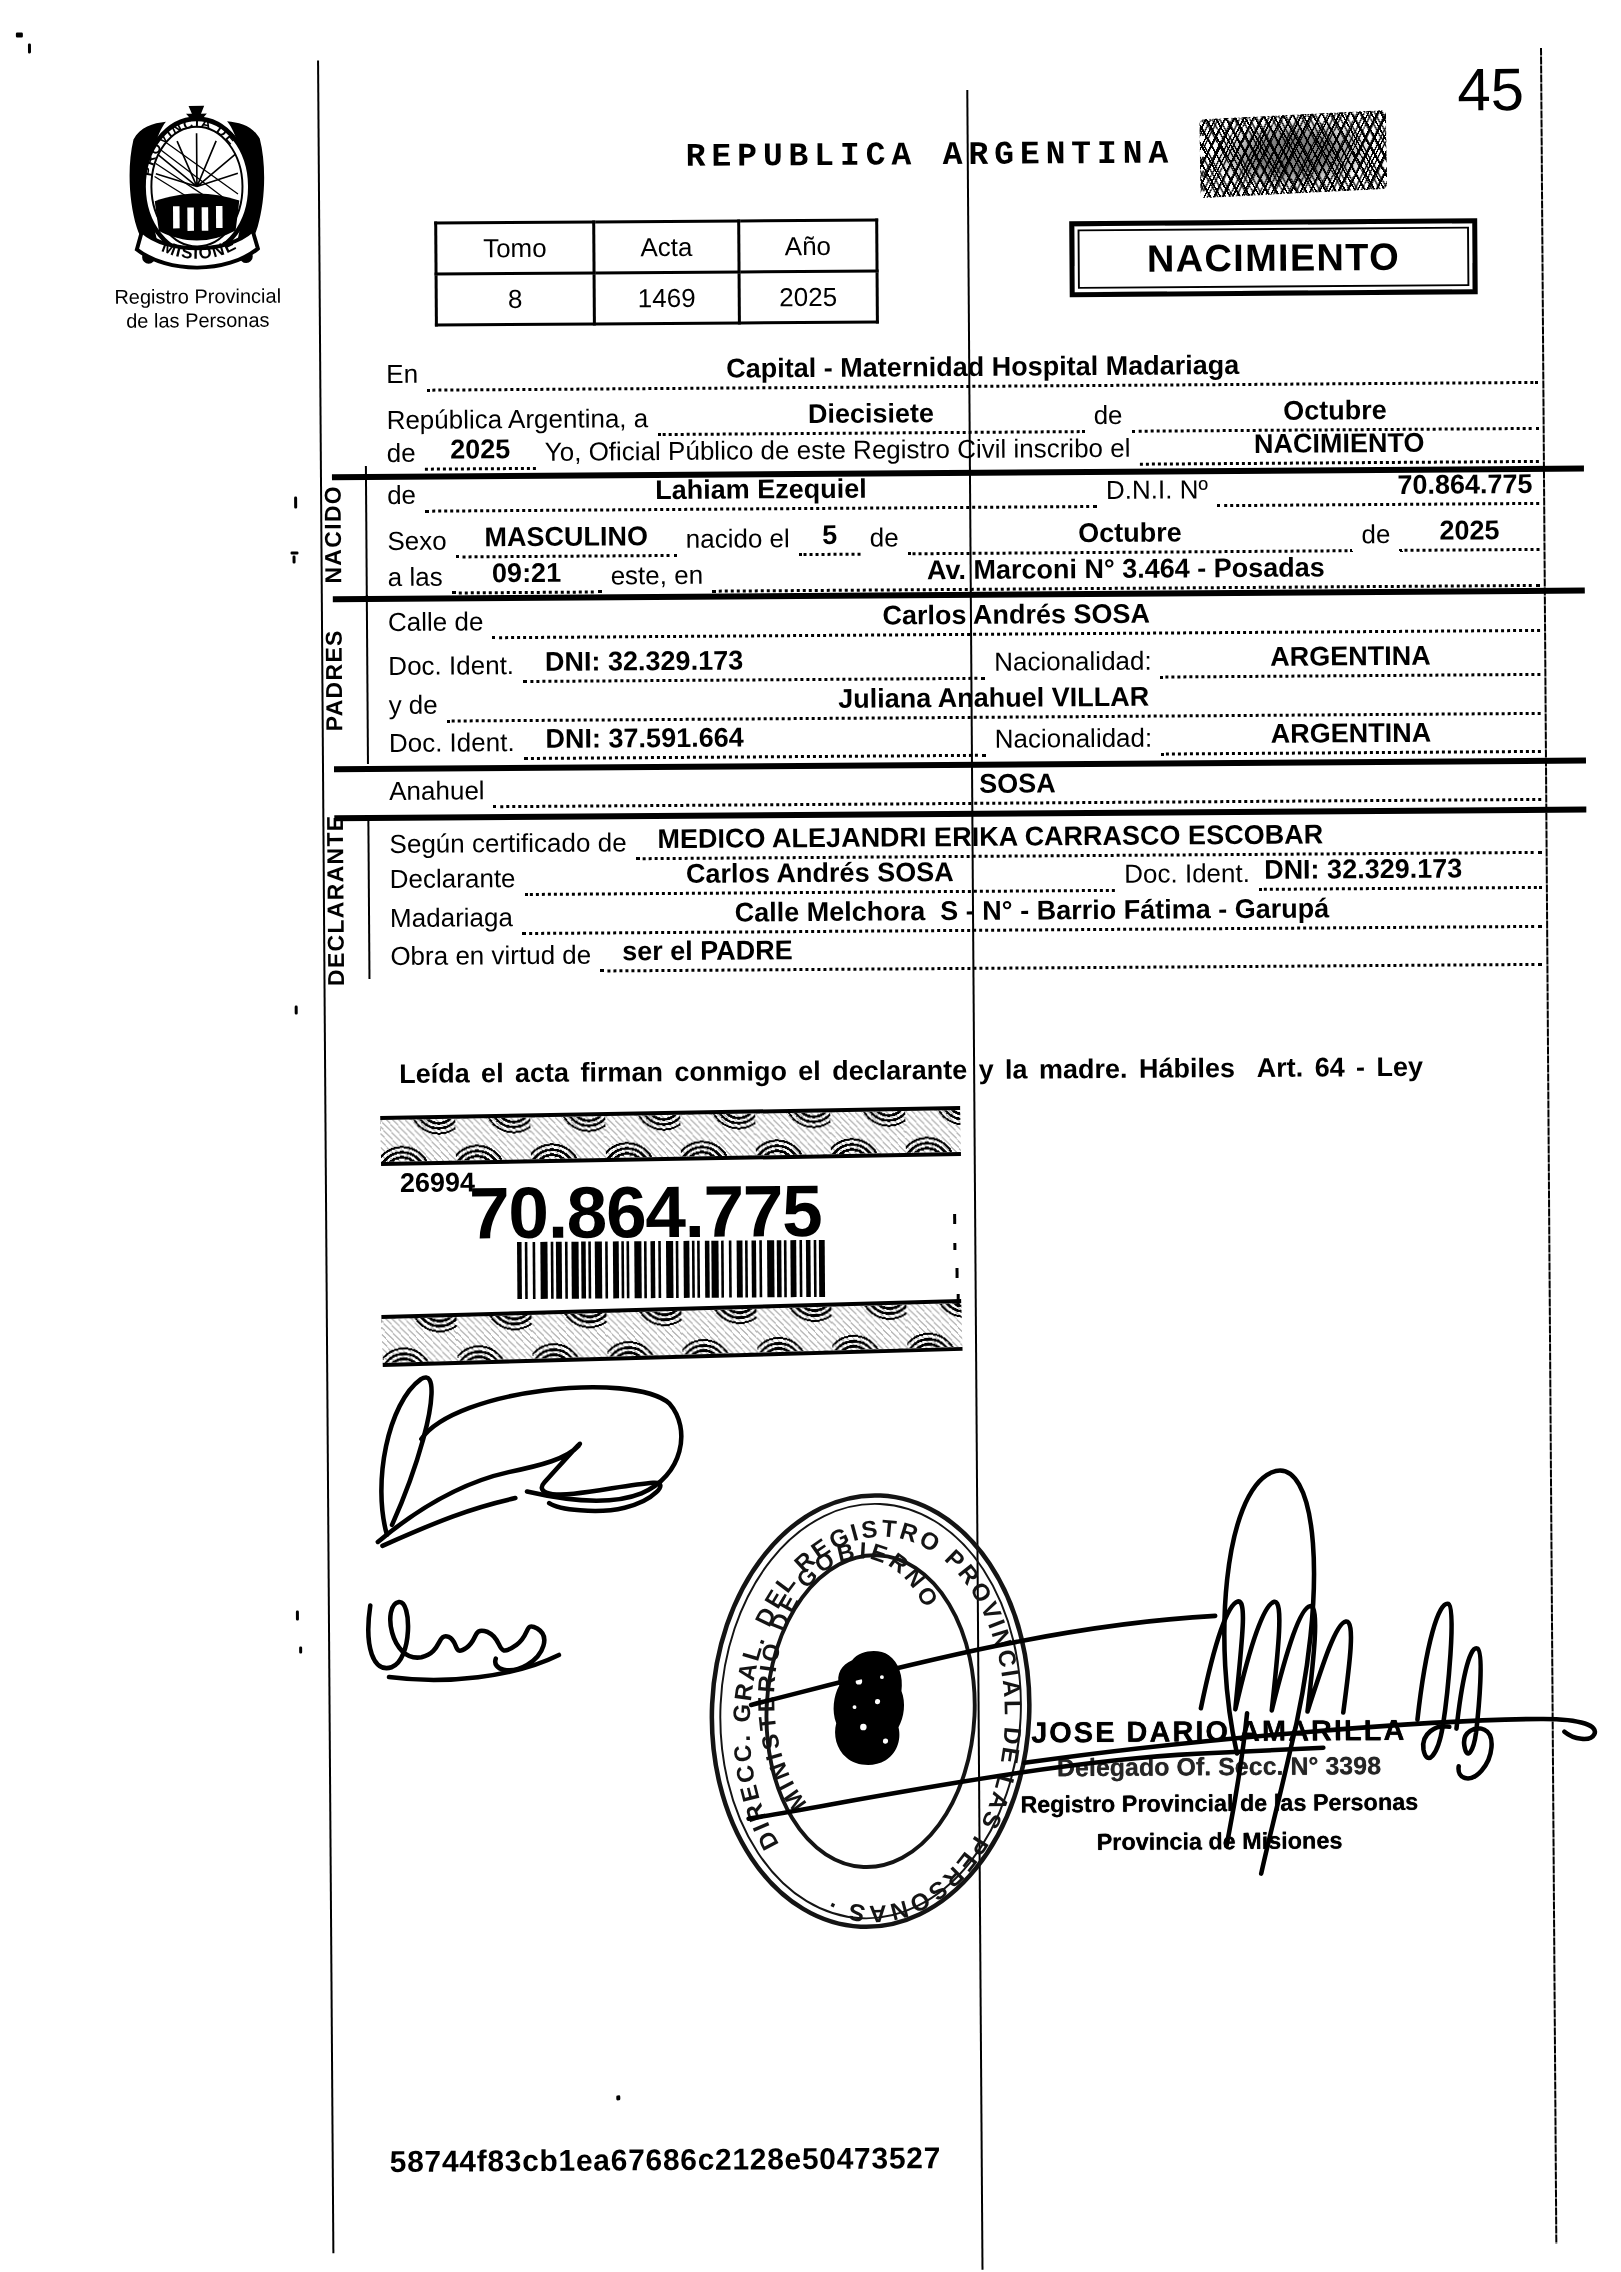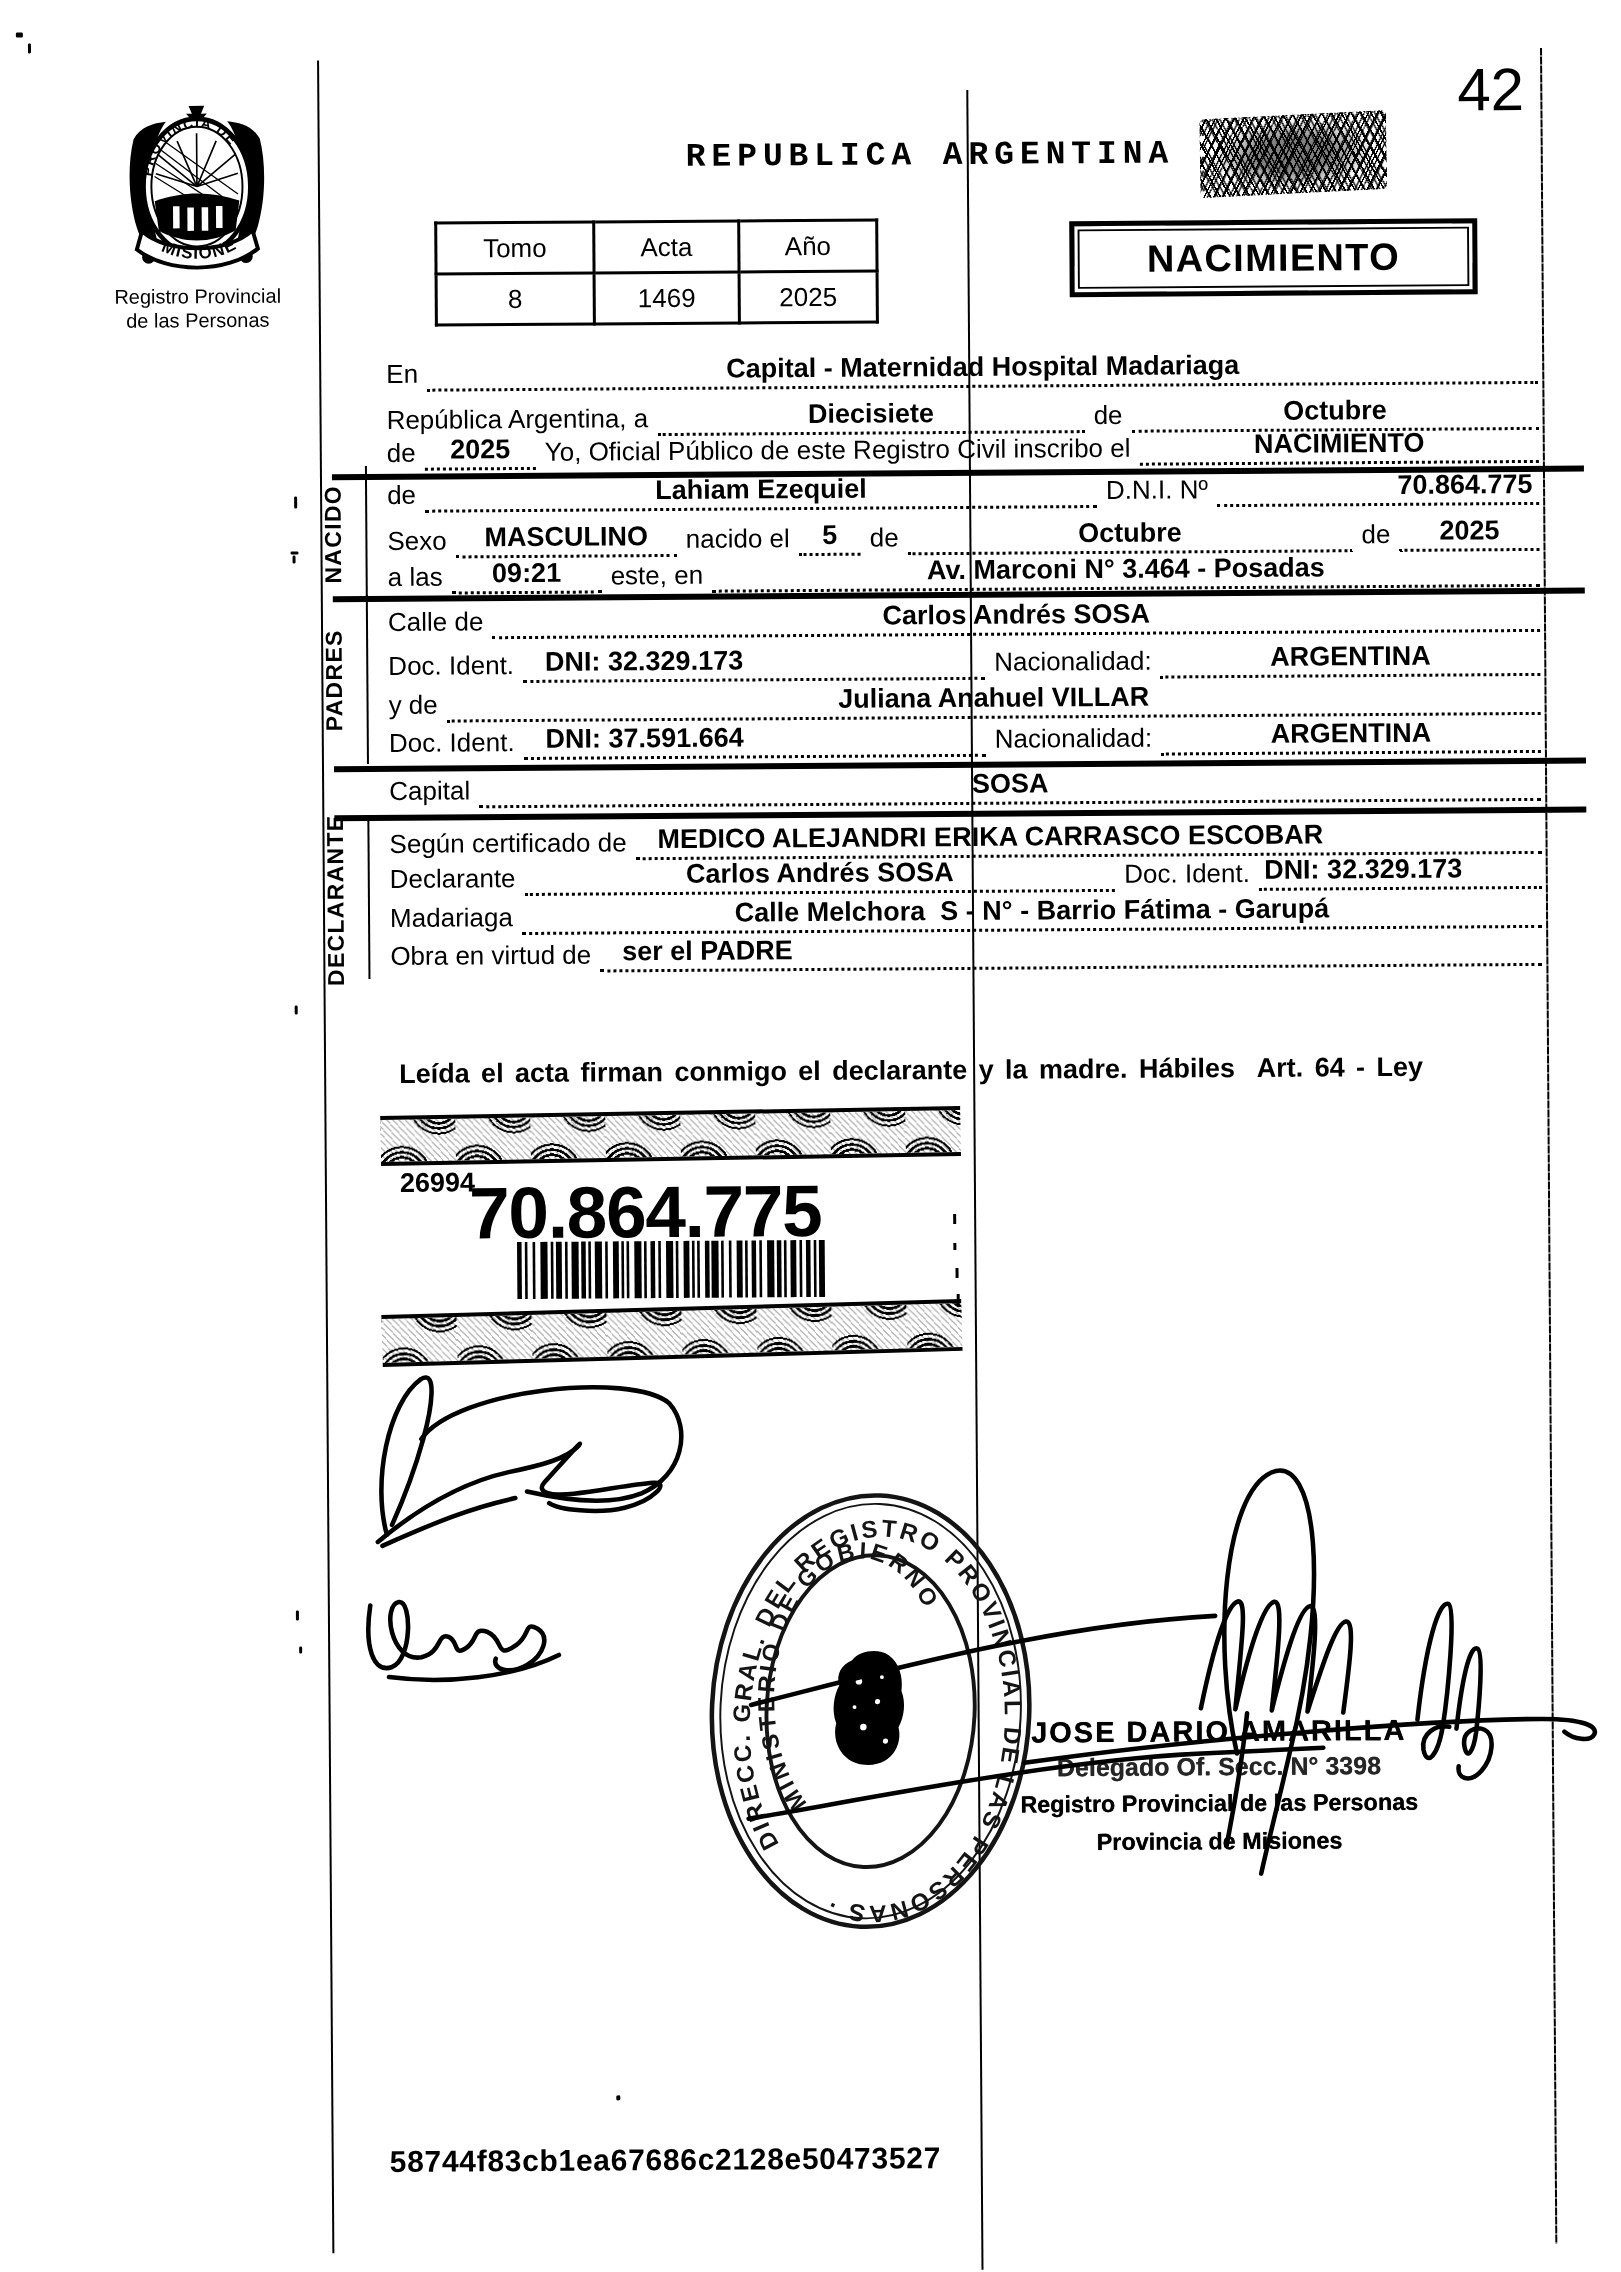--- a/index.html
+++ b/index.html
@@ -113,21 +113,21 @@
       <textPath href="#bannerArc" startOffset="10%">MISIONES</textPath>
     </text>
   </svg>
   <div class="seal-caption">
     <div>Registro Provincial</div>
     <div>de las Personas</div>
   </div>
 
   <div class="title">REPUBLICA ARGENTINA</div>
   <div class="guilloche"></div>
-  <div class="pagenum">42</div>
+  <div class="pagenum">45</div>
 
   <table class="rectable">
     <tbody>
           <tr>
       <td class="ncell1">Tomo</td>
       <td class="ncell2">Acta</td>
       <td class="ncell3">Año</td>
     </tr>
     <tr>
       <td>8</td>
@@ -241,21 +241,21 @@
           <b class="val">DNI: 37.591.664</b>
         </span>
     <span class="lbl">Nacionalidad:</span>
     <span class="fill" style="flex:0.92 1 0;">
           <b class="val">ARGENTINA</b>
         </span>
   </div>
   <div class="sep" style="top:763px;"></div>
 
   <div class="frow" style="top:764px;">
-    <span class="lbl">Capital</span>
+    <span class="lbl">Anahuel</span>
     <span class="fill">
           <b class="val">SOSA</b>
         </span>
   </div>
   <div class="sep" style="top:812px;"></div>
 
   <div class="vlabel" style="left:336px;top:897px;">DECLARANTE</div>
   <div class="bracket" style="top:813px;height:163px;"></div>
   <div class="frow" style="top:817px;">
     <span class="lbl">Según certificado de</span>

